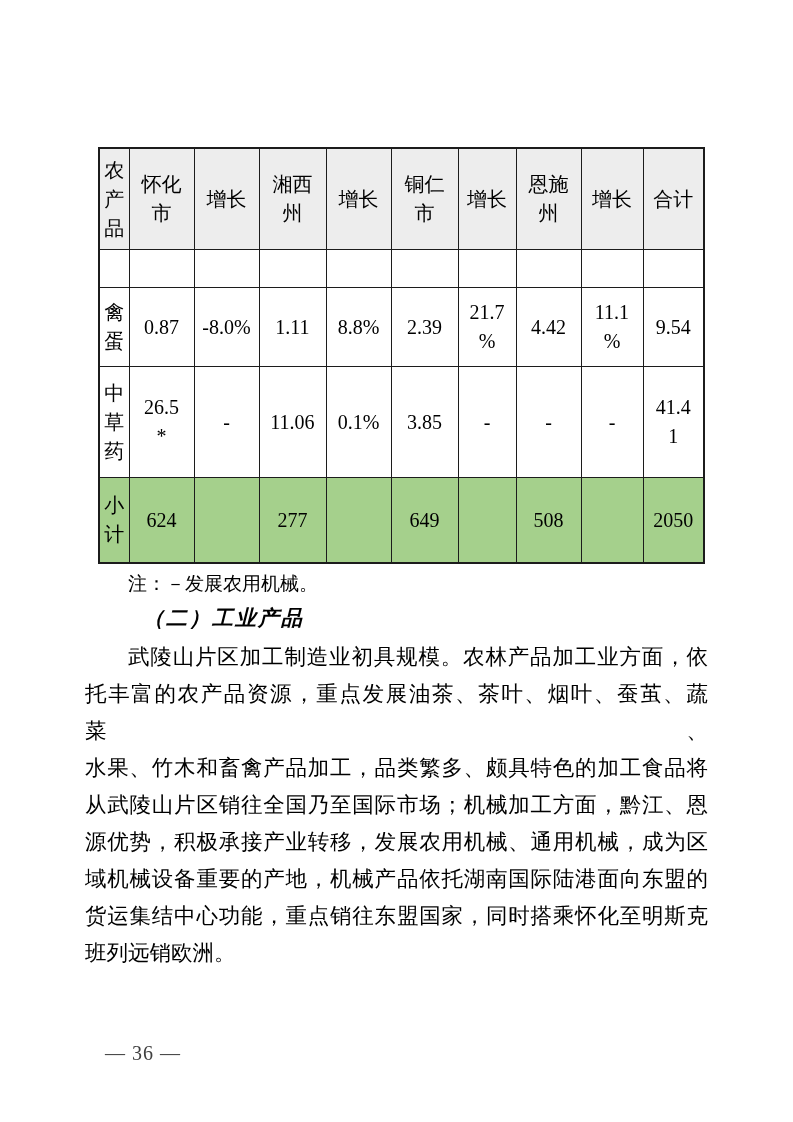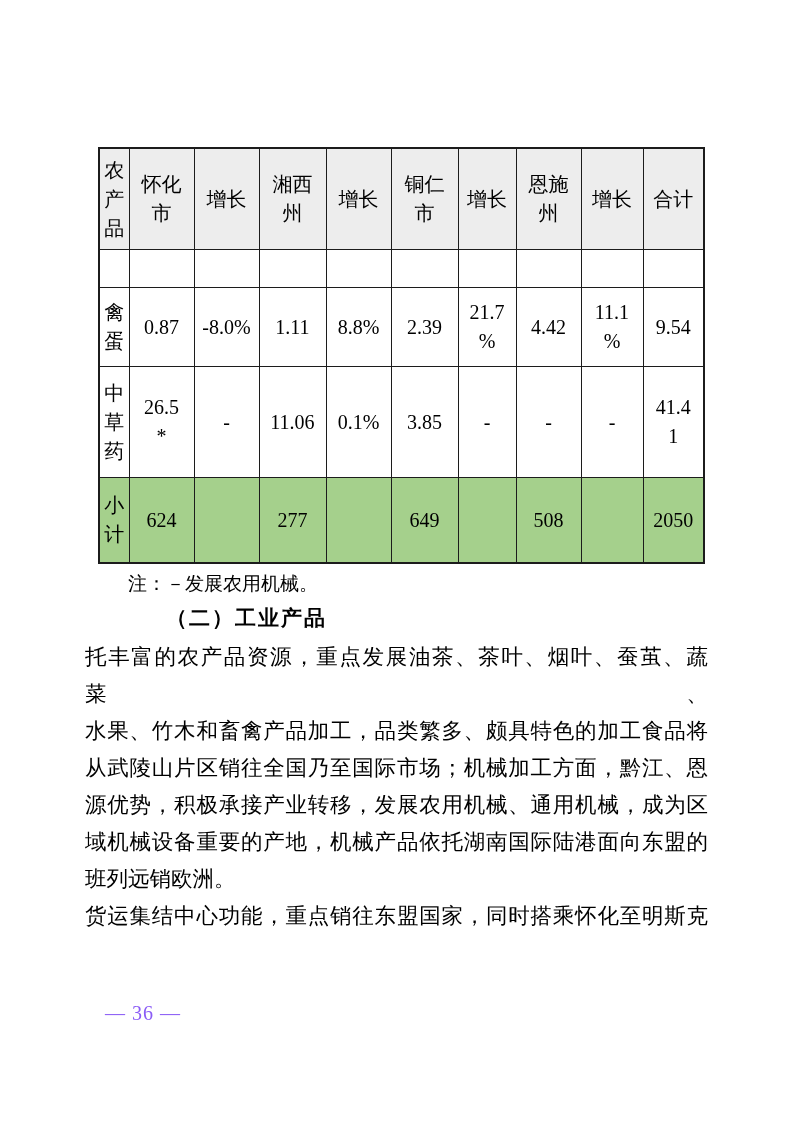--- a/index.html
+++ b/index.html
@@ -24,34 +24,33 @@
   tr.row-poultry td{height:78px;}
   tr.row-herb td{height:110px;}
   tr.subtotal td{background:var(--subtotal-bg,#a5d08c);height:84px;}
   
   .note{
     position:absolute;left:128px;top:571px;
     font-size:19px;line-height:26px;
   }
   .heading{
     position:absolute;left:143px;top:604px;
-    font-size:21px;line-height:28px;font-weight:bold;
+    font-size:21px;line-height:28px;font-weight:bold;font-style:italic;
     letter-spacing:2px;
-    margin-left:23px;
   }
   .para{
     position:absolute;left:85px;top:639px;width:623px;
     font-size:21.5px;line-height:37px;
   }
   .pline{width:623px;text-align:justify;}
   .pline.fill{text-align-last:justify;}
   .pline.indent{text-indent:43px;}
   .pagenum{
-    position:absolute;left:105px;top:1000px;
-    font-size:20px;line-height:26px;color:#8b5cf6;letter-spacing:1px;
+    position:absolute;left:105px;top:1040px;
+    font-size:20px;line-height:26px;color:#404040;letter-spacing:1px;
   }
 </style>
 </head>
 <body>
 
 <div class="page">
 
   <table class="data-table">
     <colgroup>
       <col style="width:30px">
@@ -141,24 +140,25 @@
       <td>2050</td>
     </tr>
   </tbody>
     </table>
 
   <div class="note">注：－发展农用机械。</div>
 
   <div class="heading">（二）工业产品</div>
 
   <div class="para">
+    <div class="pline fill indent">武陵山片区加工制造业初具规模。农林产品加工业方面，依</div>
     <div class="pline fill">托丰富的农产品资源，重点发展油茶、茶叶、烟叶、蚕茧、蔬菜、</div>
     <div class="pline fill">水果、竹木和畜禽产品加工，品类繁多、颇具特色的加工食品将</div>
     <div class="pline fill">从武陵山片区销往全国乃至国际市场；机械加工方面，黔江、恩</div>
     <div class="pline fill">源优势，积极承接产业转移，发展农用机械、通用机械，成为区</div>
     <div class="pline fill">域机械设备重要的产地，机械产品依托湖南国际陆港面向东盟的</div>
+    <div class="pline fill">货运集结中心功能，重点销往东盟国家，同时搭乘怀化至明斯克</div>
     <div class="pline">班列远销欧洲。</div>
-    <div class="pline fill">货运集结中心功能，重点销往东盟国家，同时搭乘怀化至明斯克</div>
   </div>
 
   <div class="pagenum">— 36 —</div>
 
 </div>
 
 </body></html>

